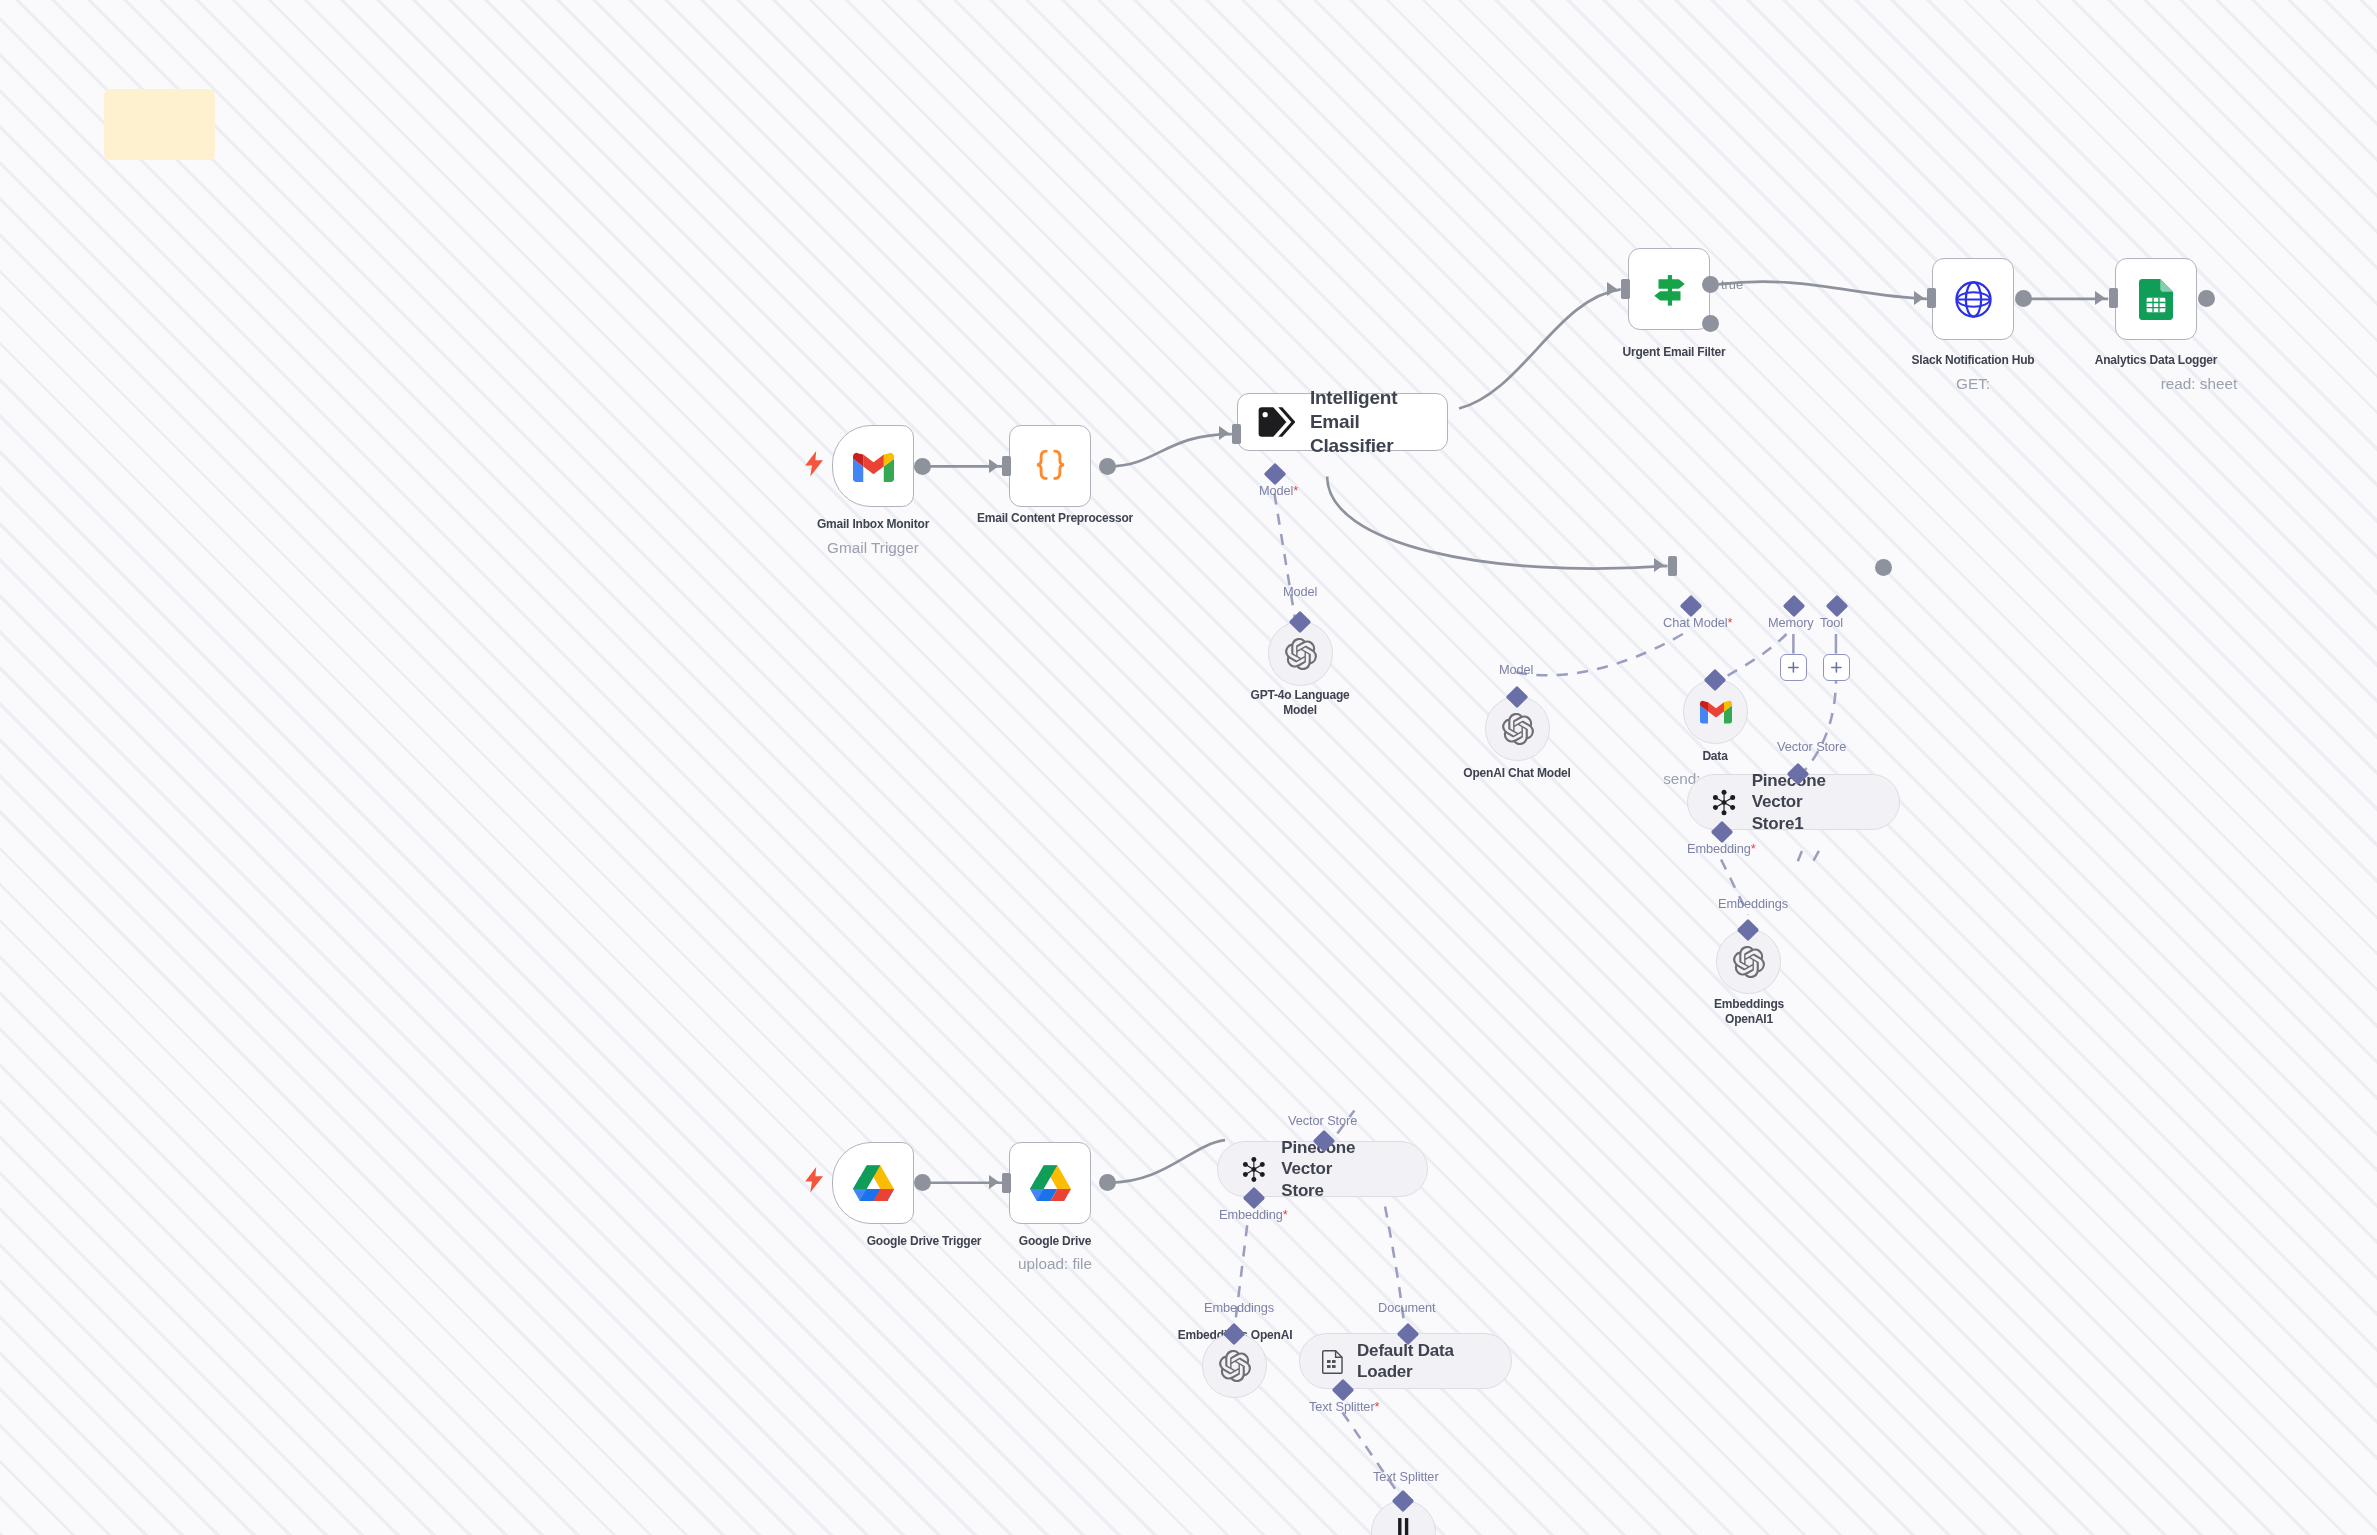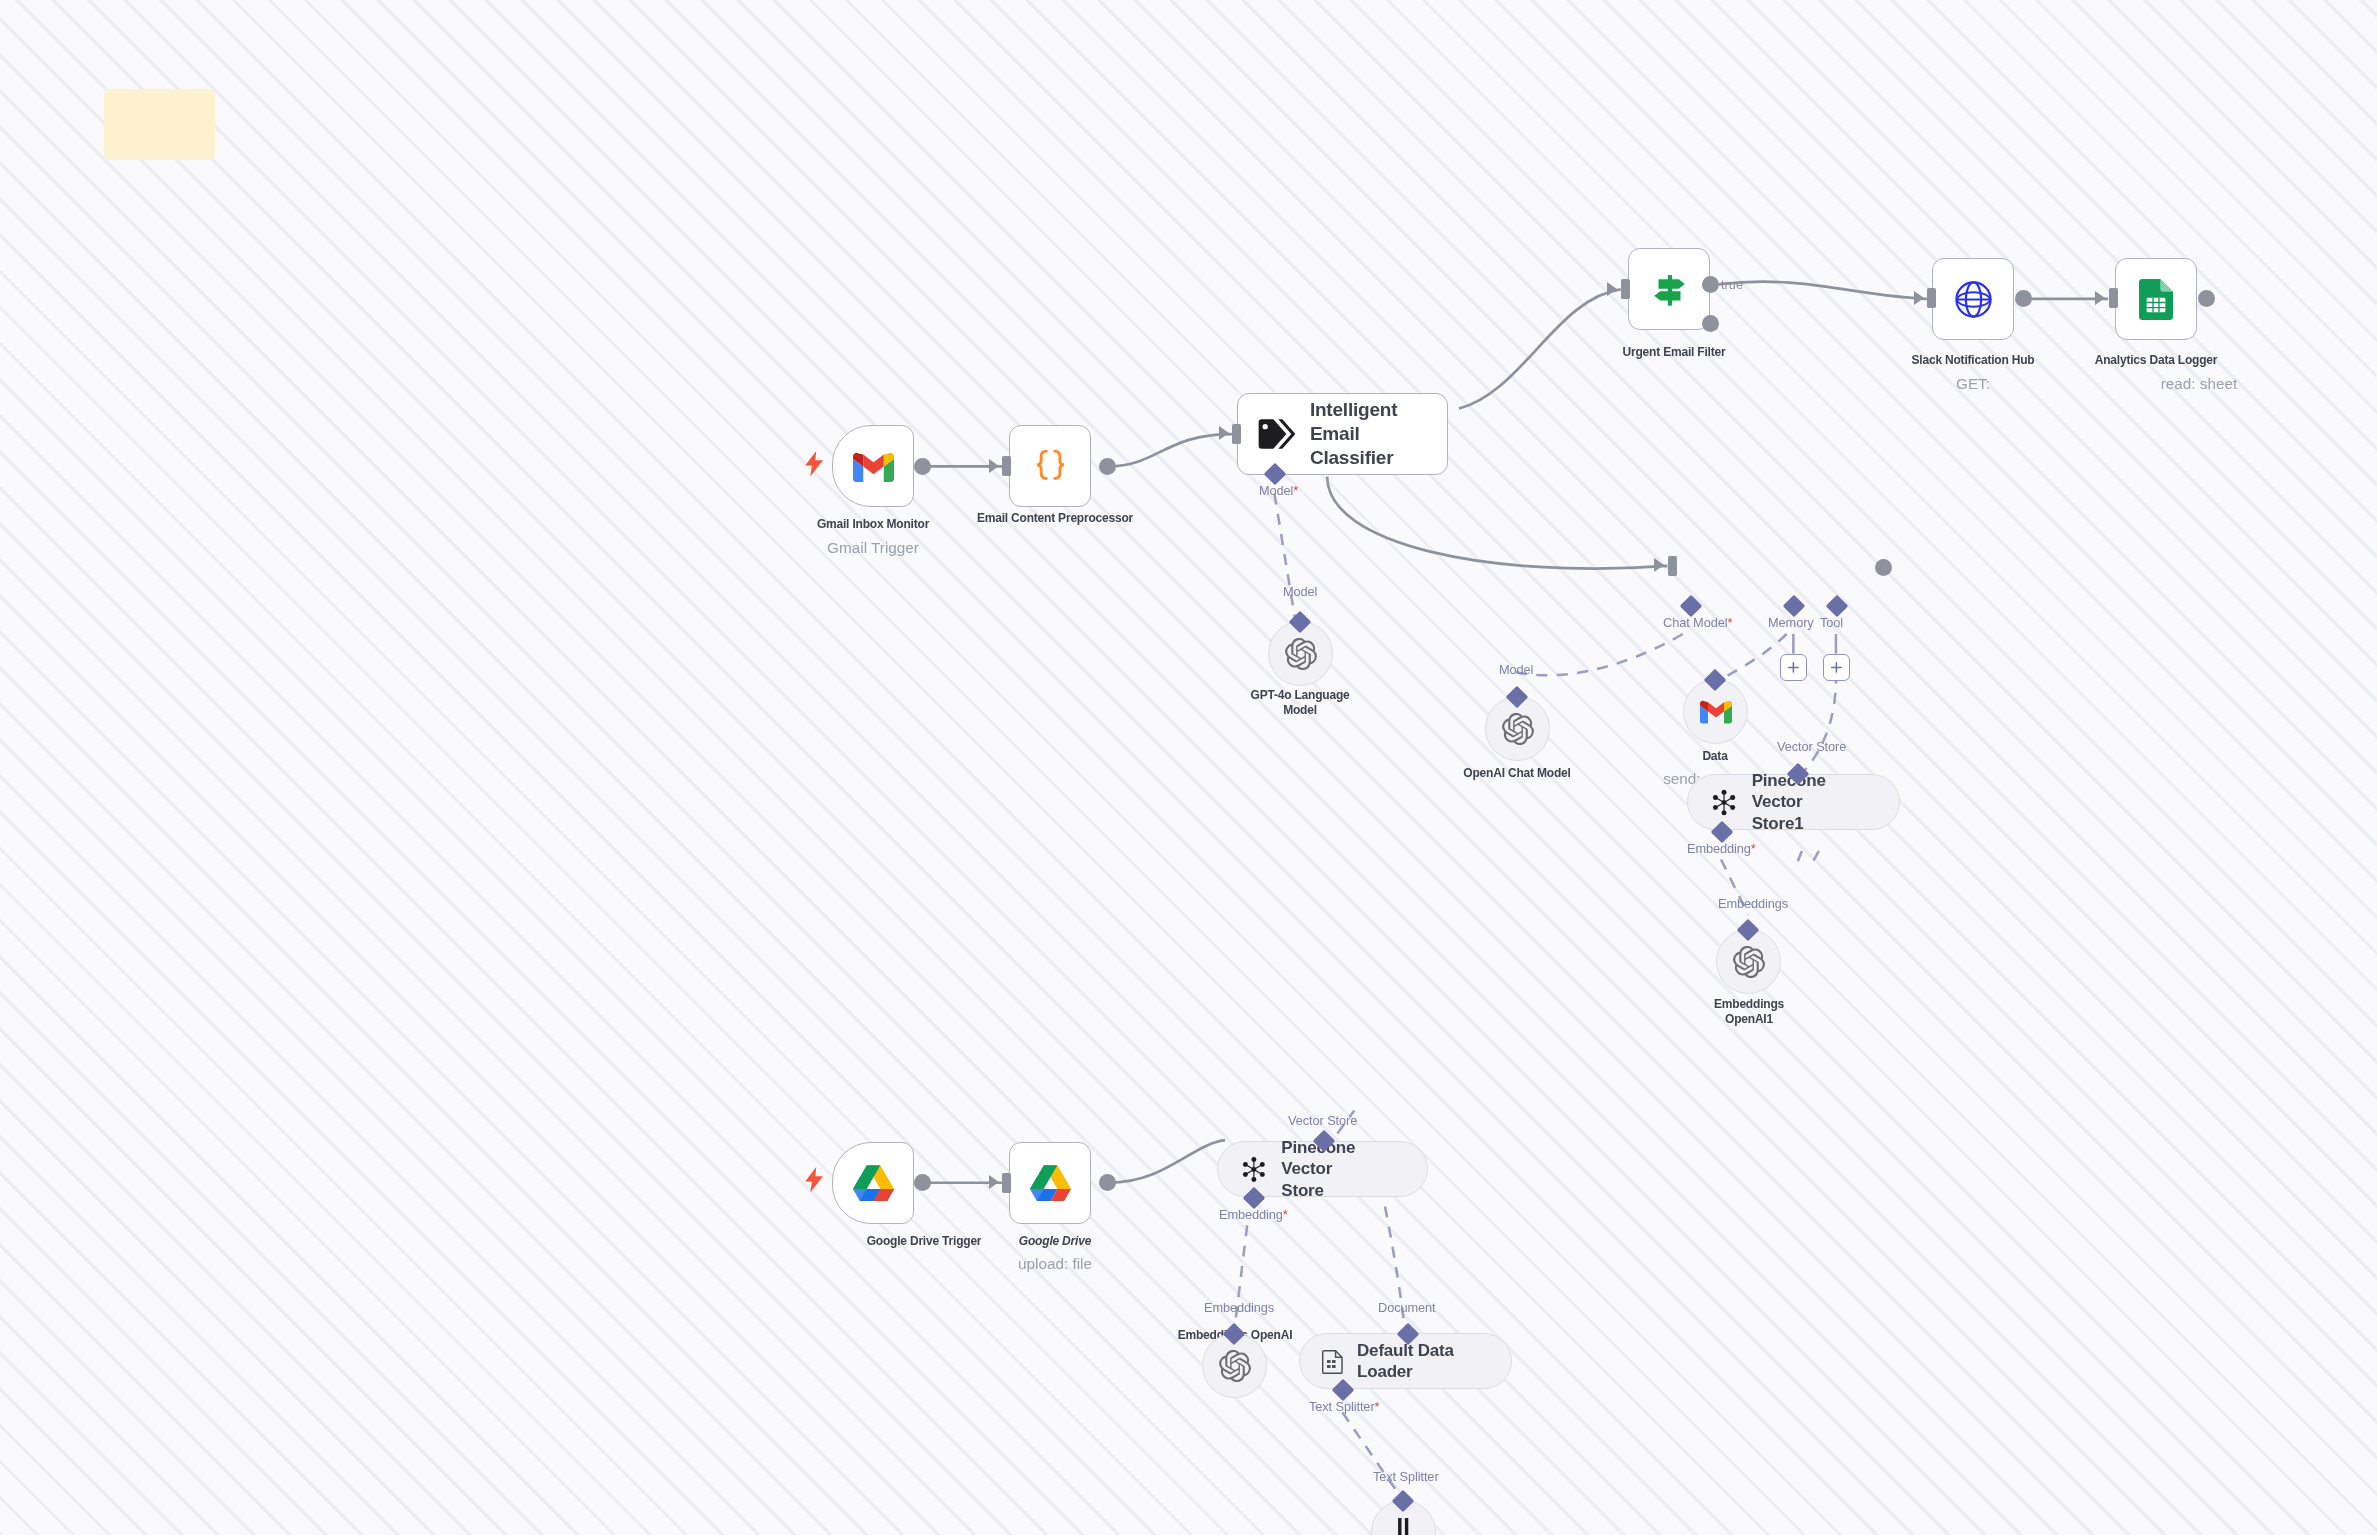--- a/index.html
+++ b/index.html
@@ -28,21 +28,21 @@
     background: #ffffff;
     border: 1.7px solid #b0b3bd;
     display: flex;
     align-items: center;
     justify-content: center;
     z-index: 5;
   }
   .node.sq { width: 82px; height: 82px; border-radius: 12px; }
   .node.trigger { width: 82px; height: 82px; border-radius: 39px 12px 12px 39px; }
   .node.wide {
-    width: 211px; height: 82px; border-radius: 12px;
+    width: 211px; height: 58px; border-radius: 12px;
     justify-content: flex-start; padding-left: 19px; gap: 15.3px;
   }
   .node-title {
     position: absolute;
     left: 50%;
     transform: translateX(-50%);
     text-align: center;
     color: #3f4350;
     font-size: 12px;
     font-weight: bold;
@@ -423,21 +423,21 @@
   <div class="node sq" style="left:1009px; top:1142px;">
     <svg class="ic" width="41" height="37" viewBox="0 0 48 43">
       <path d="M16 0h16l16 28h-16z" fill="#fbbc04"></path>
       <path d="M0 28L8 14 24 42H8z" fill="#4285f4"></path>
       <path d="M16 0L0 28h16L32 0z" fill="#0f9d58"></path>
       <path d="M16 28h16l-8 14H8z" fill="#1a73e8"></path>
       <path d="M32 28h16l-8 14H24z" fill="#ea4335"></path>
     </svg>
   </div>
   <div class="port" style="left:1099px; top:1174px;"></div>
-  <div class="node-title" style="left:1055px; top:1234px;font-style:italic;">Google Drive</div>
+  <div class="node-title" style="left:1055px; top:1234px;">Google Drive</div>
   <div class="node-sub" style="left:1055px; top:1254px;">upload: file</div>
 
   <div class="conn-label" style="left:1288px; top:1113px;">Vector Store</div>
   <div class="diamond" style="left:1316px; top:1133px;"></div>
   <div class="subnode-pill" style="left:1217px; top:1141px; width:211px;">
     <svg class="ic" width="29" height="29" viewBox="0 0 36 36">
       <g fill="#1d1d20">
         <circle cx="18" cy="5" r="3.2"></circle>
           <circle cx="29" cy="11.5" r="3.2"></circle>
           <circle cx="29" cy="24.5" r="3.2"></circle>

